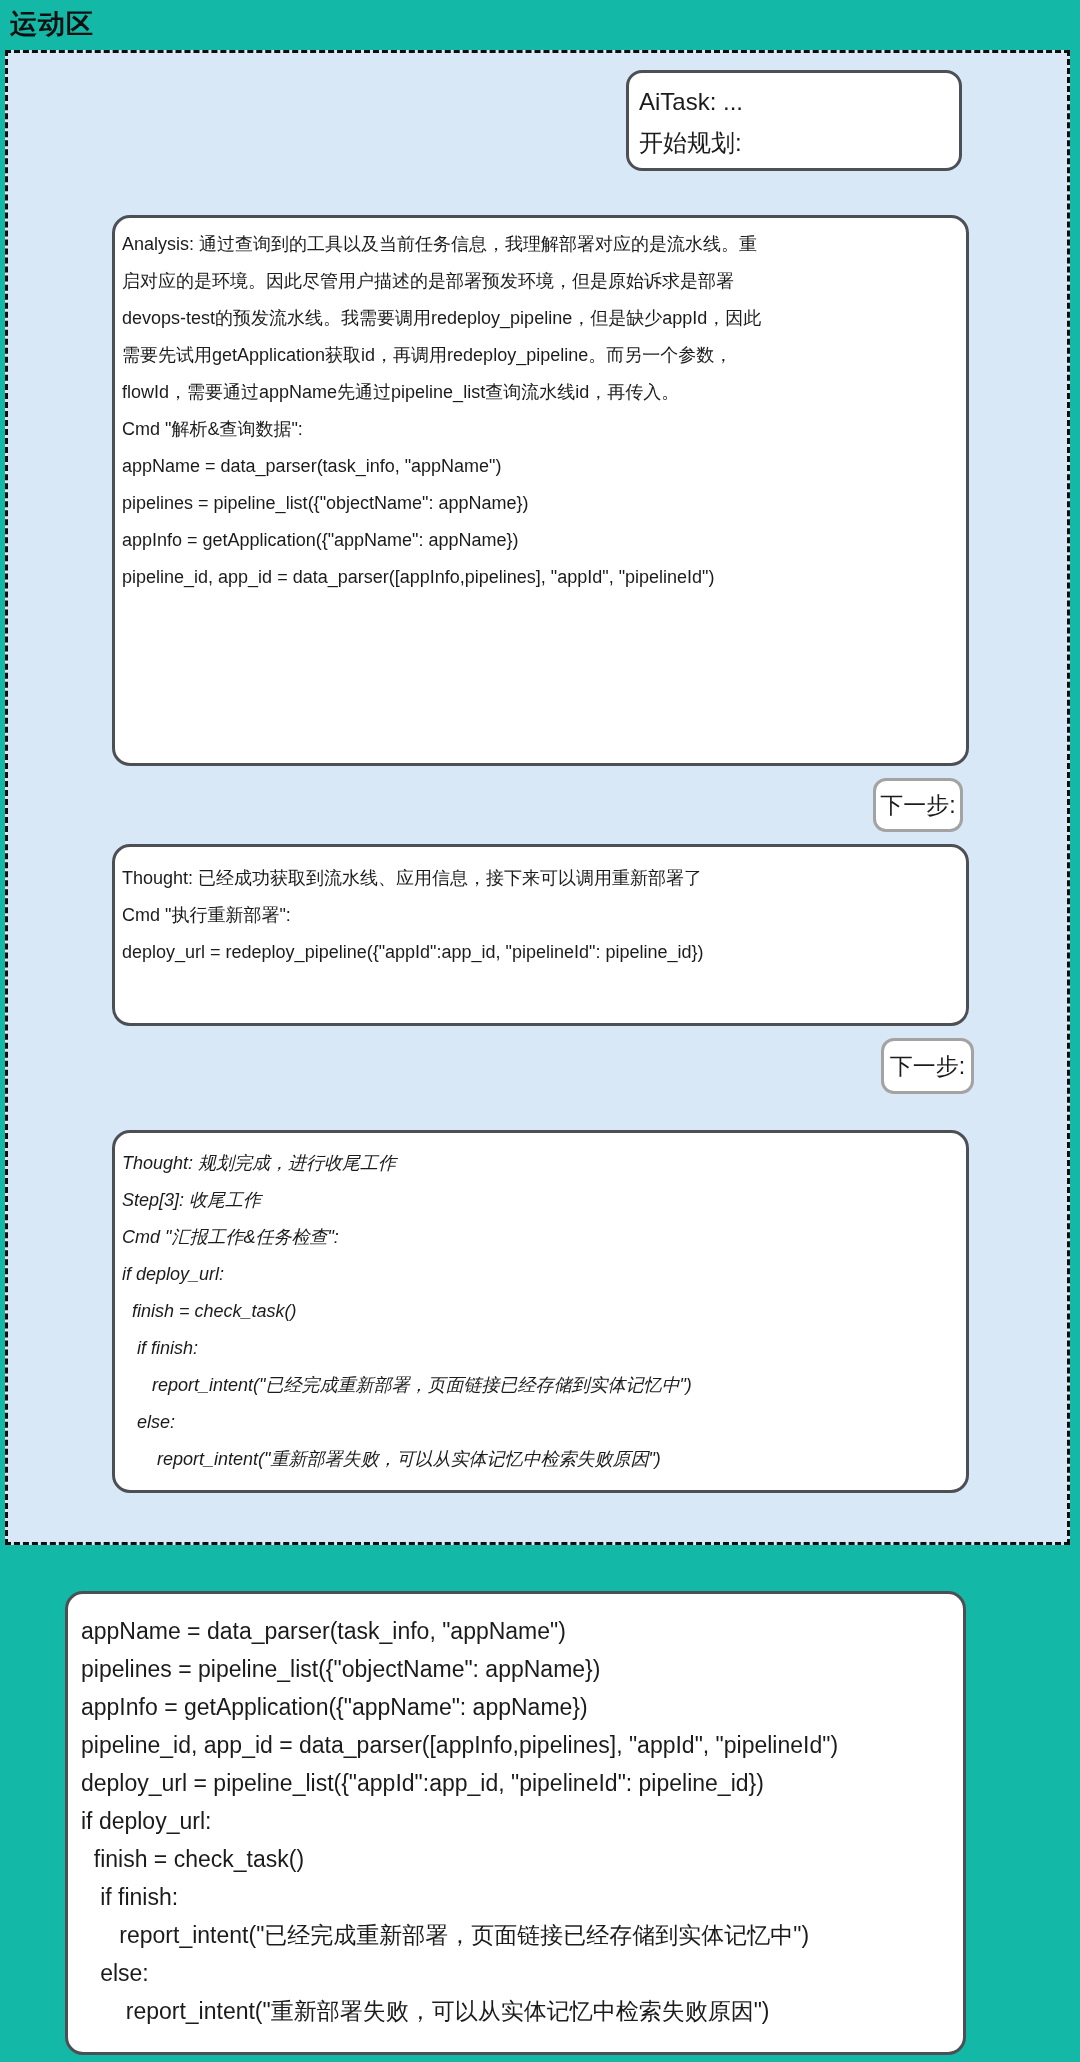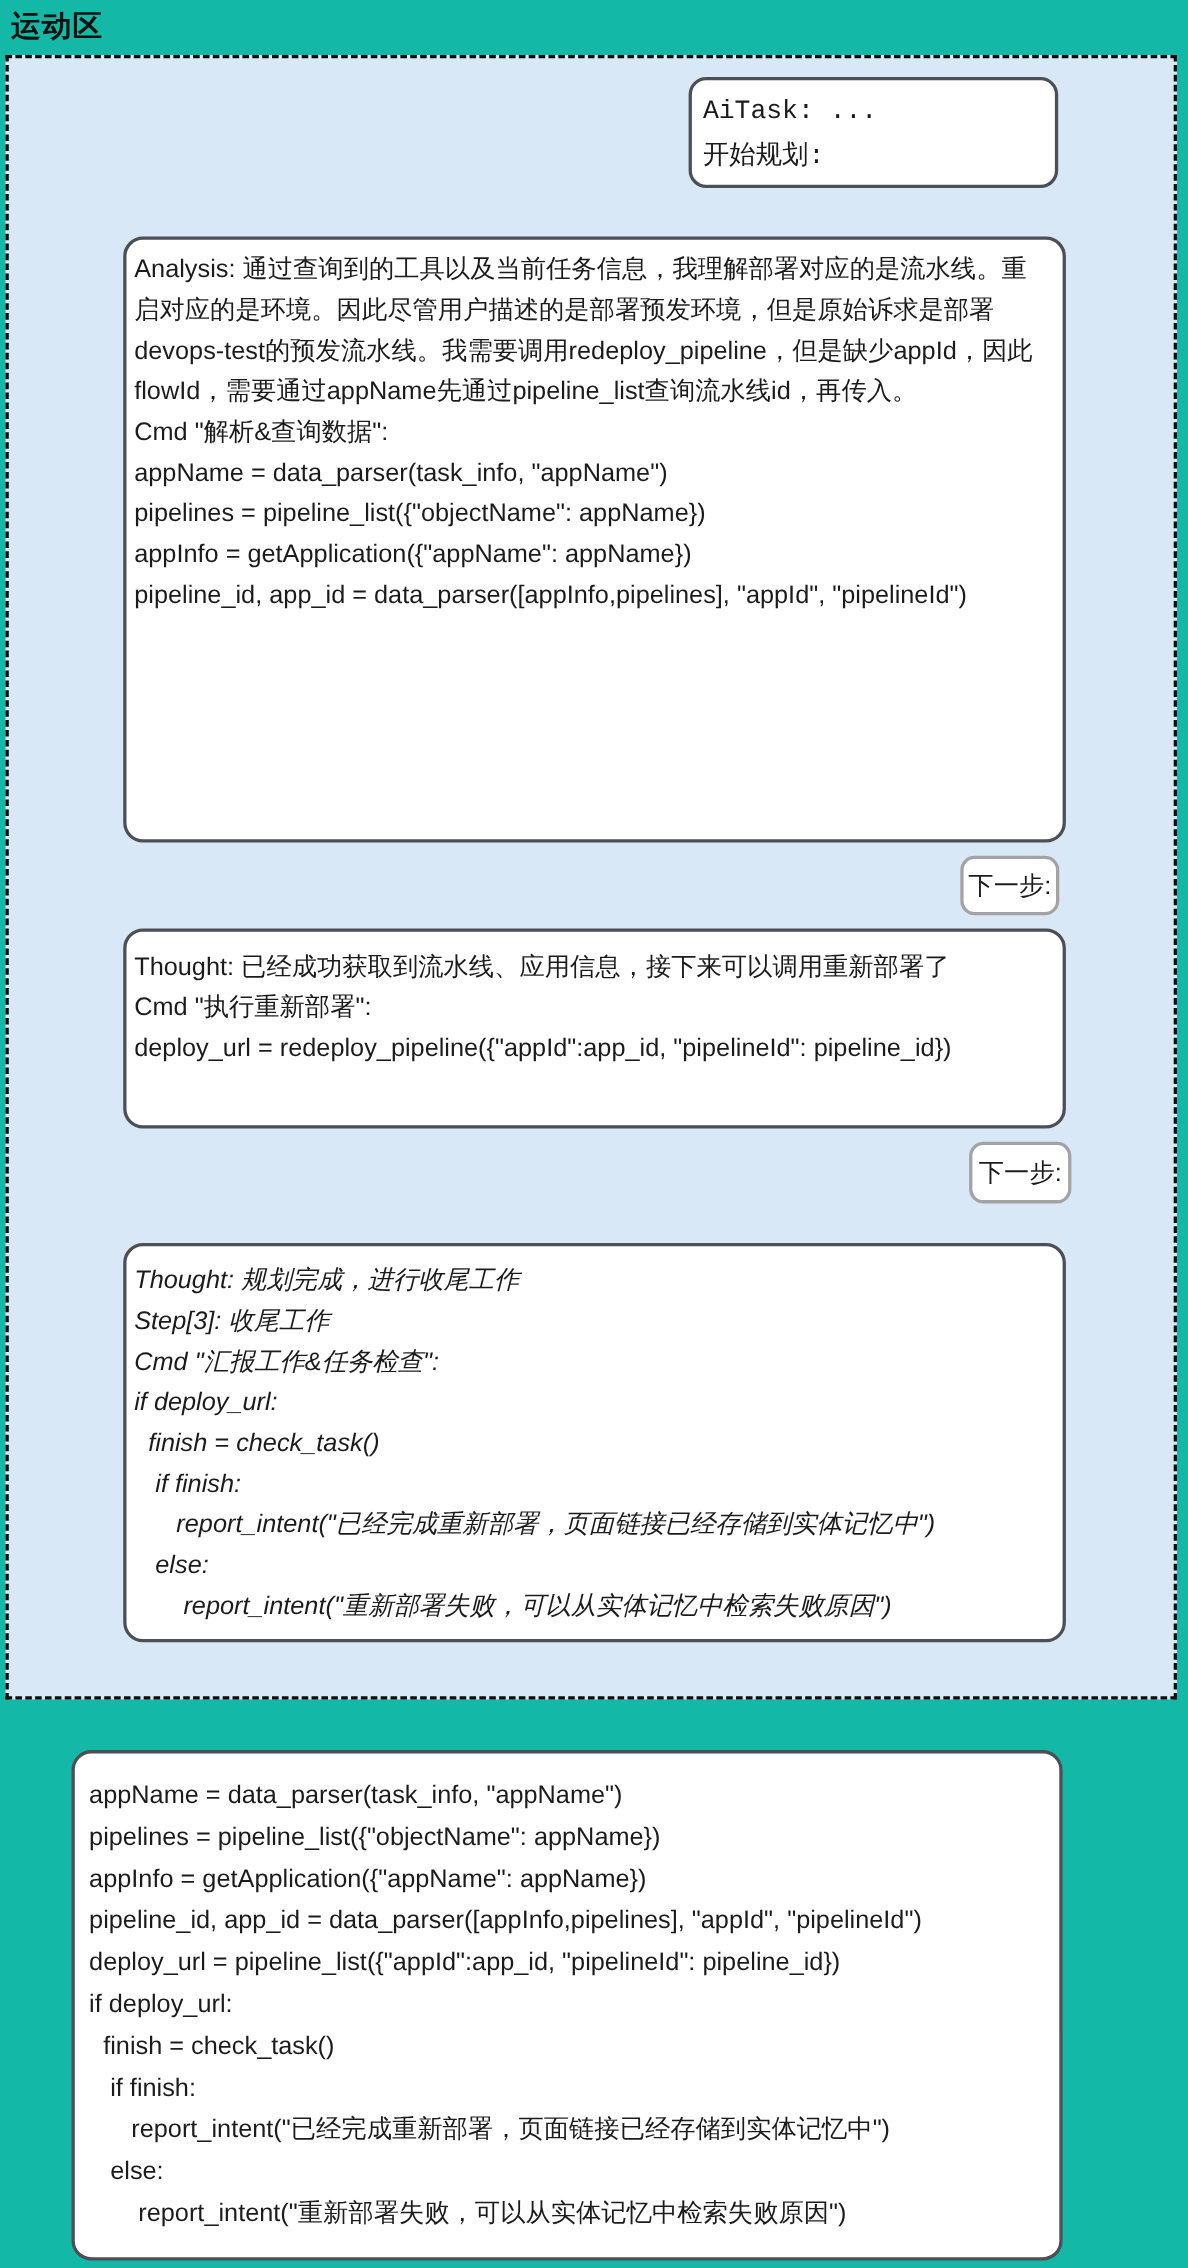--- a/index.html
+++ b/index.html
@@ -14,22 +14,22 @@
     font-size:27px; font-weight:700; color:#101010; letter-spacing:1px;
   }
   .motion-area {
     position:absolute; left:5px; top:50px; width:1065px; height:1495px;
     background:#d9e8f6; border:3px dashed #0d0d0d;
   }
   .box {
     position:absolute; background:#ffffff;
     border:3px solid #4c5055; border-radius:18px; overflow:hidden;
   }
-  .line { white-space:pre; font-size:23px; line-height:37px; color:#1b1b1d; }
-  .ai-task-box { left:618px; top:17px; width:336px; height:101px; padding:8px 8px 0 10px; border-radius:16px;font-family:Liberation Mono, monospace; }
+  .line { white-space:pre; font-size:18px; line-height:37px; color:#1b1b1d; }
+  .ai-task-box { left:618px; top:17px; width:336px; height:101px; padding:8px 8px 0 10px; border-radius:16px; }
   .ai-task-box .line { font-size:24px; line-height:41px; }
   .plan-box-1 { left:104px; top:162px; width:857px; height:551px; padding:8px 8px 0 7px; }
   .plan-box-2 { left:104px; top:791px; width:857px; height:182px; padding:13px 8px 0 7px; }
   .plan-box-3 { left:104px; top:1077px; width:857px; height:363px; padding:12px 8px 0 7px;font-style:italic; }
   .next-box {
     position:absolute; background:#ffffff;
     border:3px solid #a3a3a3; border-radius:13px;
     display:flex; align-items:center; justify-content:center;
     font-size:23px; color:#1b1b1d; cursor:pointer;
   }
@@ -53,20 +53,21 @@
 
     <div class="box ai-task-box">
         <div class="line">AiTask: ...</div>
         <div class="line">开始规划:</div>
       </div>
 
     <div class="box plan-box-1">
         <div class="line">Analysis: 通过查询到的工具以及当前任务信息，我理解部署对应的是流水线。重</div>
         <div class="line">启对应的是环境。因此尽管用户描述的是部署预发环境，但是原始诉求是部署</div>
         <div class="line">devops-test的预发流水线。我需要调用redeploy_pipeline，但是缺少appId，因此</div>
+        <div class="line">需要先试用getApplication获取id，再调用redeploy_pipeline。而另一个参数，</div>
         <div class="line">flowId，需要通过appName先通过pipeline_list查询流水线id，再传入。</div>
         <div class="line">Cmd "解析&amp;查询数据":</div>
         <div class="line">appName = data_parser(task_info, "appName")</div>
         <div class="line">pipelines = pipeline_list({"objectName": appName})</div>
         <div class="line">appInfo = getApplication({"appName": appName})</div>
         <div class="line">pipeline_id, app_id = data_parser([appInfo,pipelines], "appId", "pipelineId")</div>
       </div>
 
     <div class="next-box next-1">下一步:</div>
 

